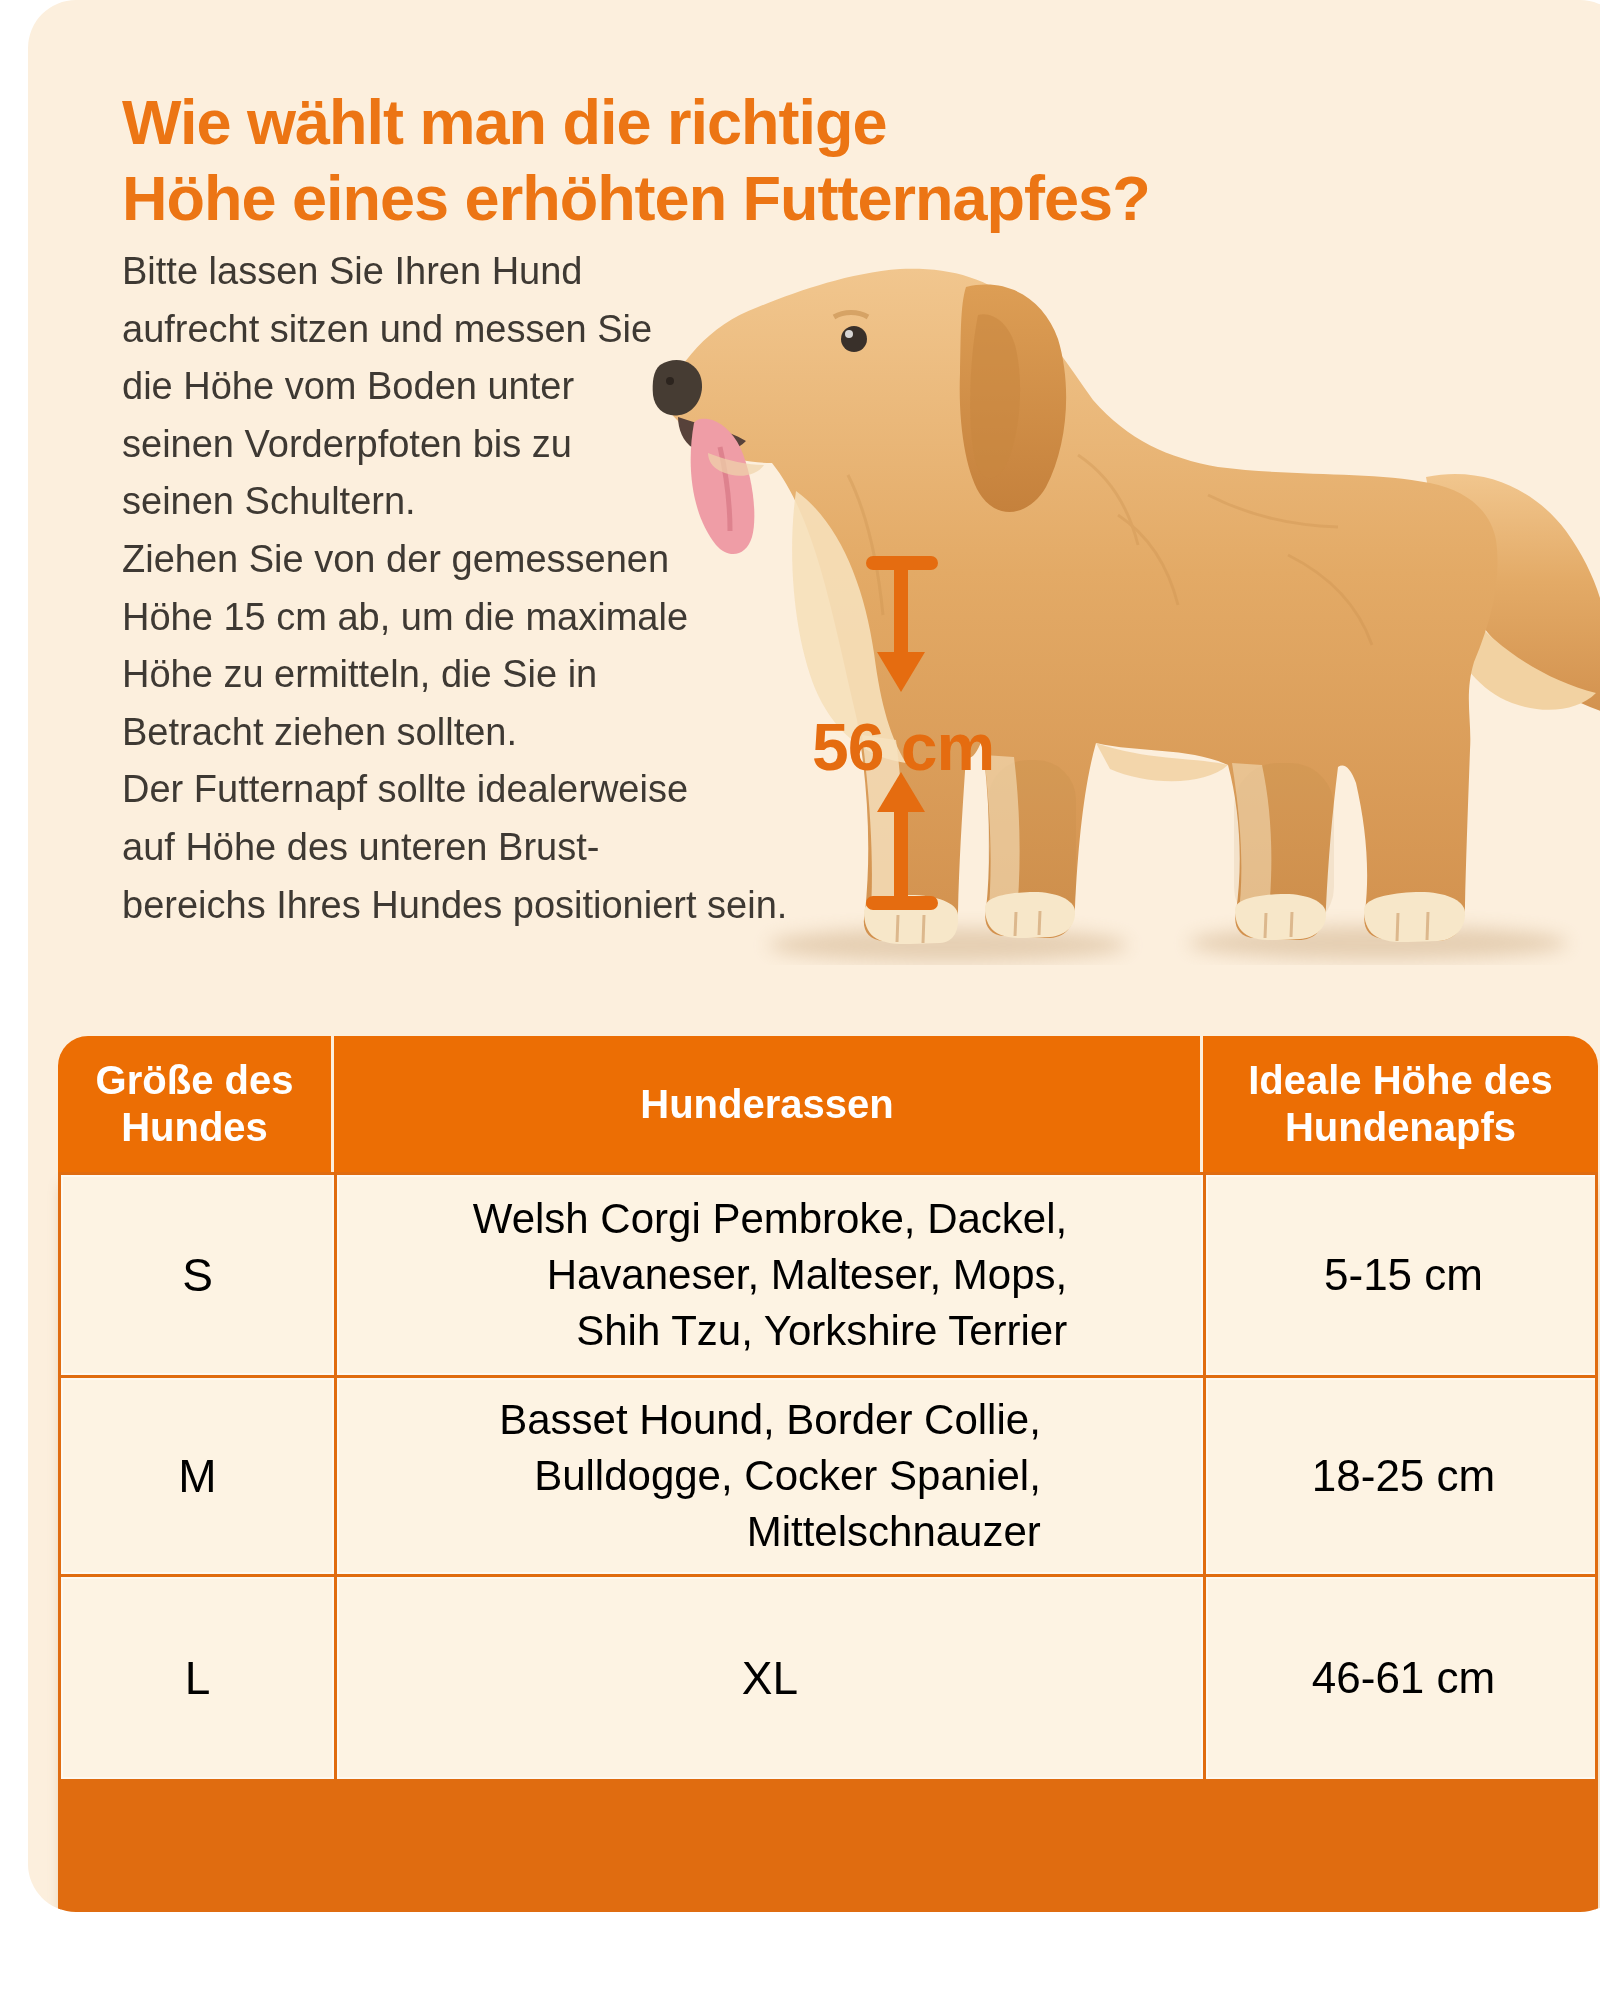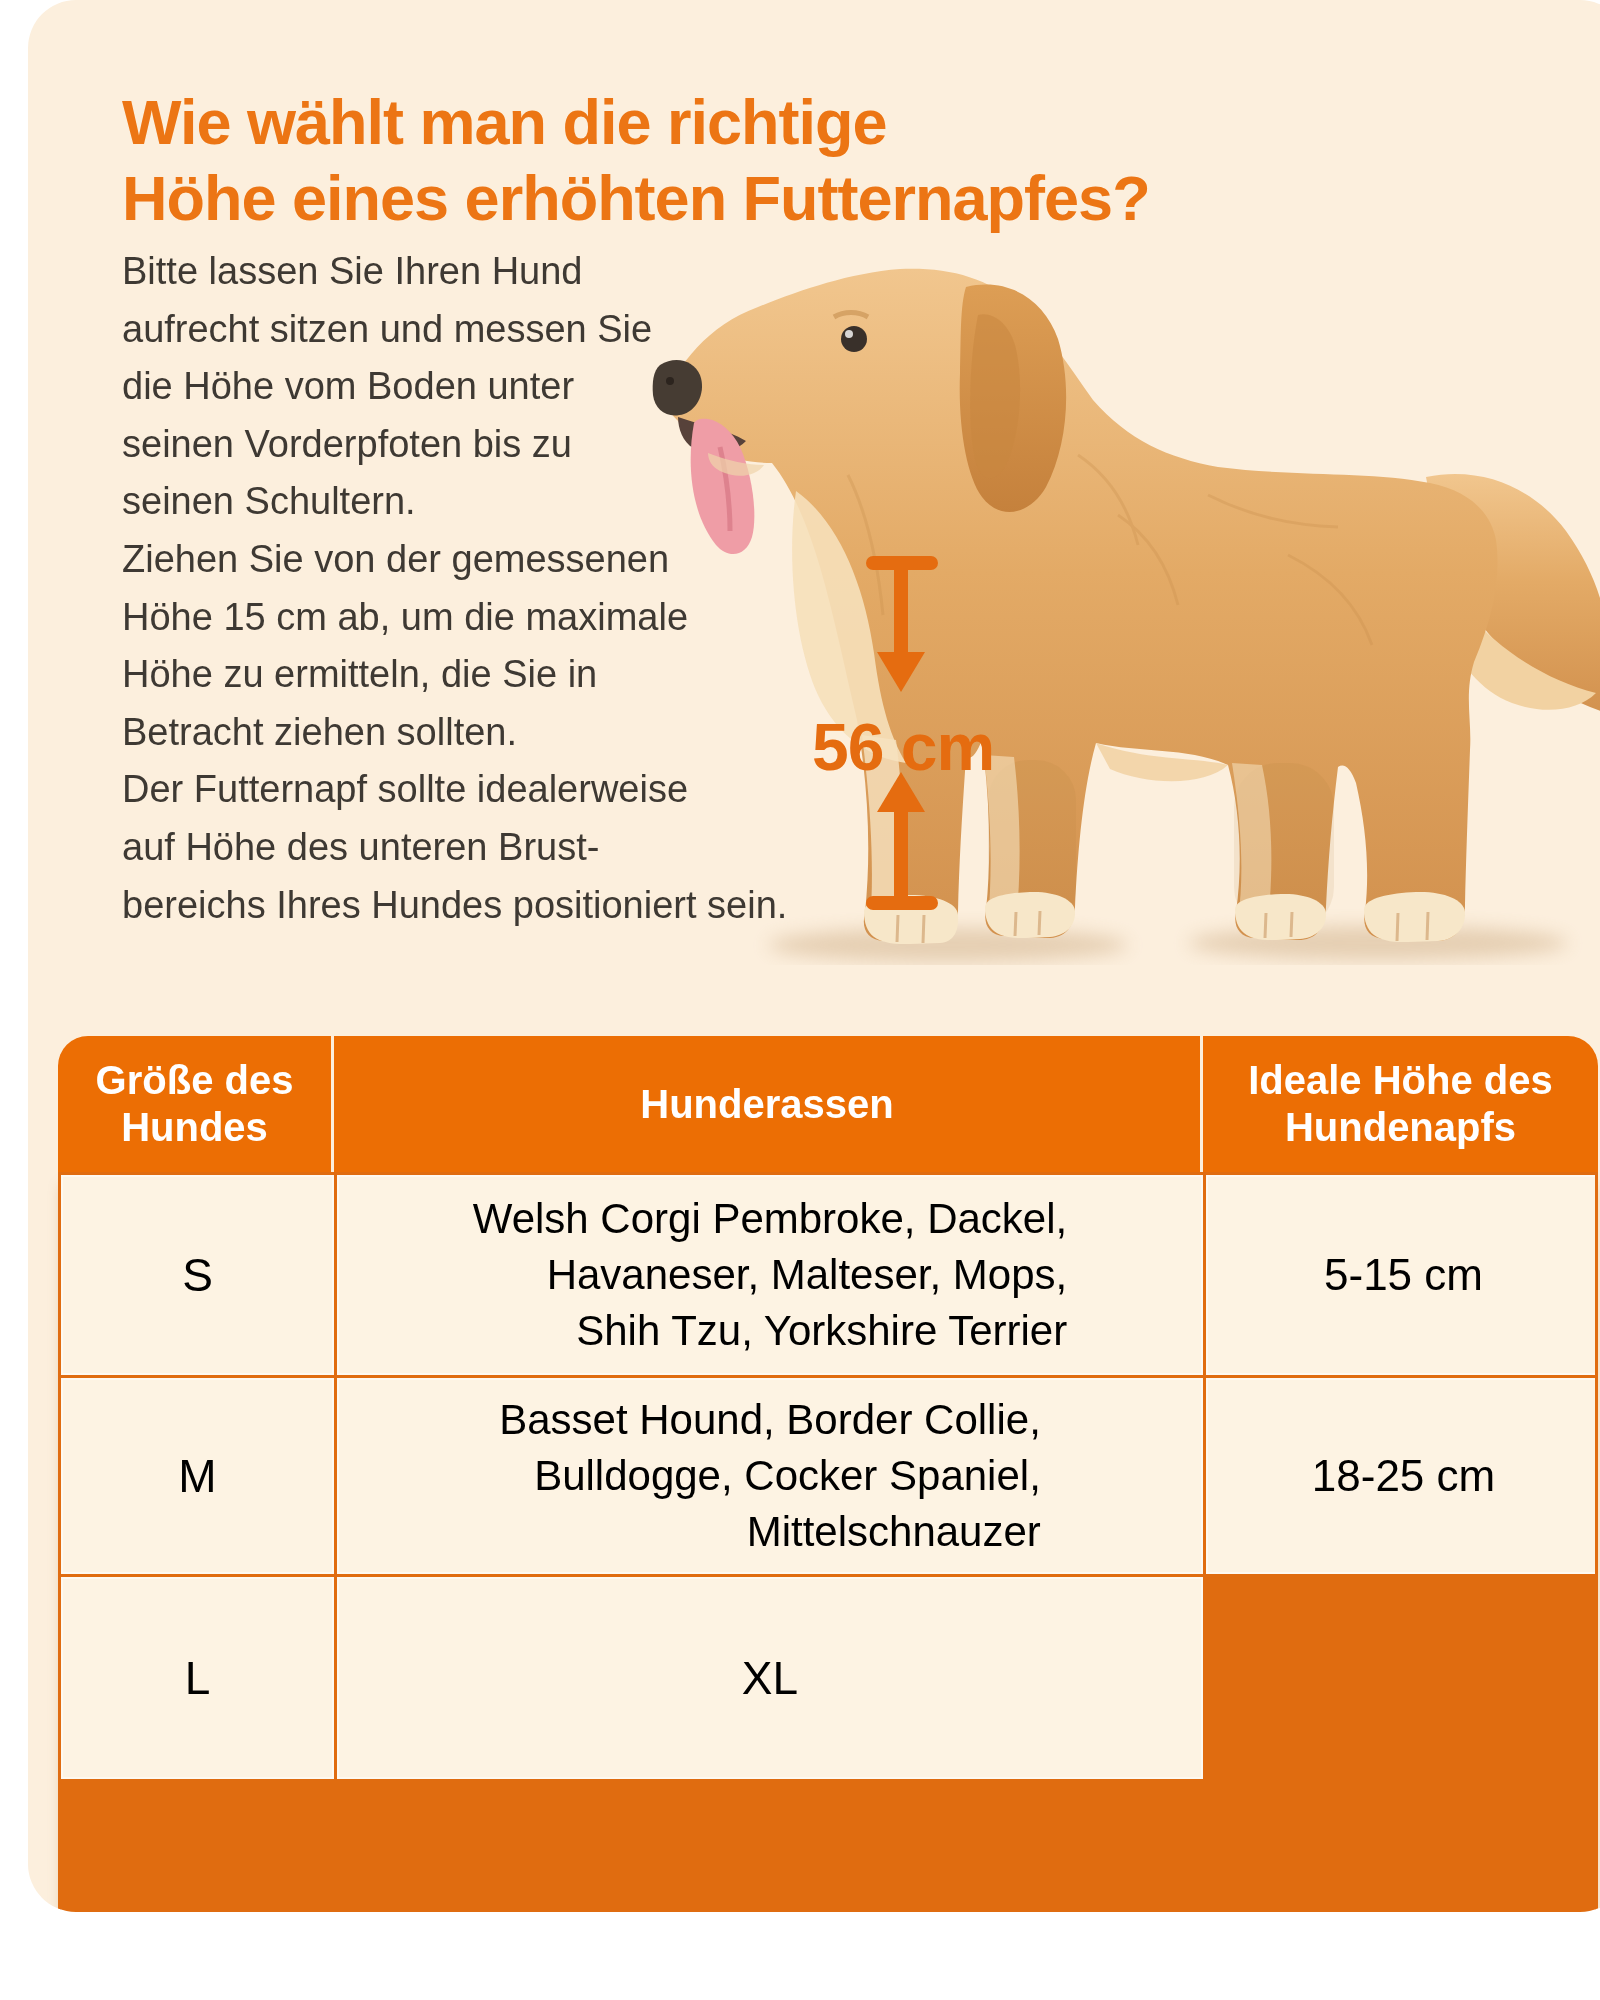--- a/index.html
+++ b/index.html
@@ -183,17 +183,18 @@
 
         <div class="td size row-muted">M</div>
         <div class="td breeds row-muted">Basset Hound, Border Collie,
 Bulldogge, Cocker Spaniel,
 Mittelschnauzer</div>
         <div class="td range row-muted">18-25 cm</div>
 
         <div class="td size row-highlight">L</div>
 
         <div class="td size row-muted">XL</div>
+        <div class="td range row-muted">46-61 cm</div>
       </div>
     </div>
 
   </div>
 </div>
 
 </body></html>

